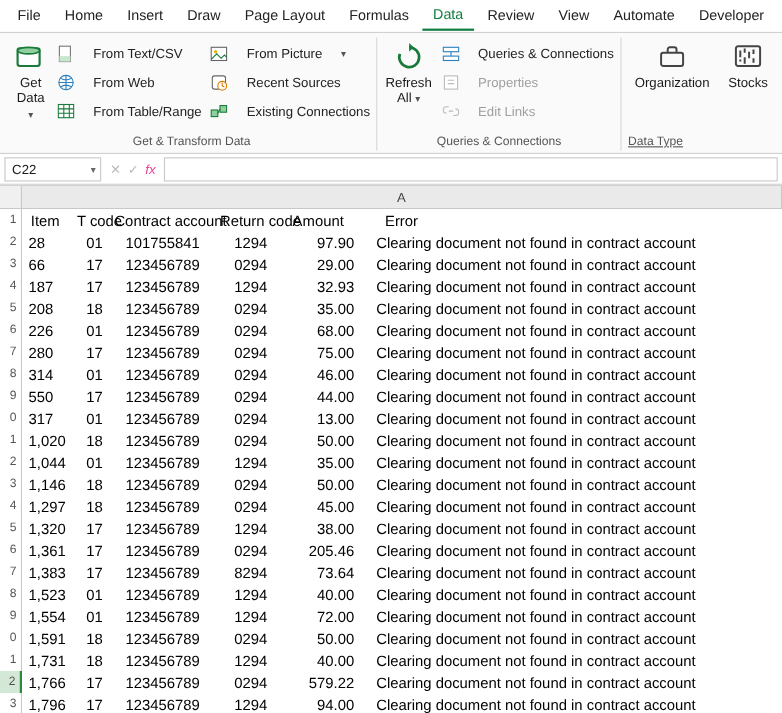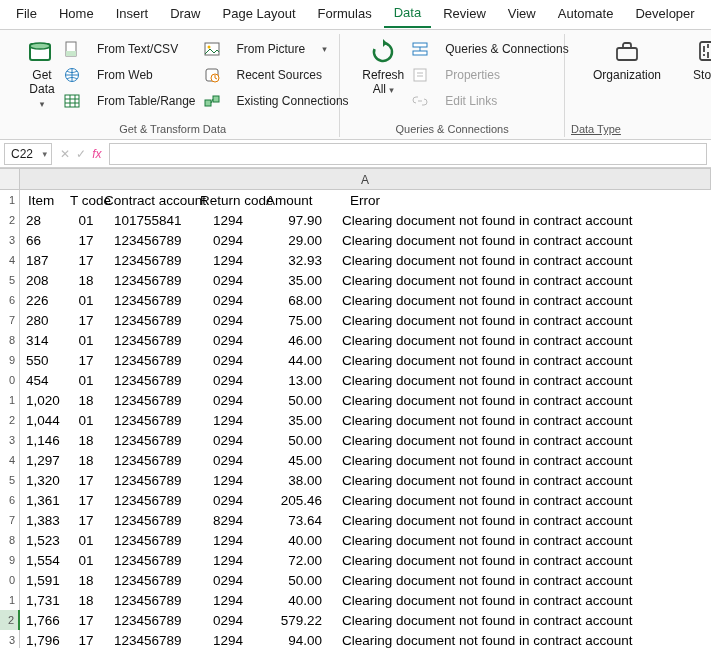--- a/index.html
+++ b/index.html
@@ -72,21 +72,20 @@
   }
   .big-btn {
     display: flex;
     flex-direction: column;
     align-items: center;
     justify-content: flex-start;
     width: 44px;
     padding-top: 4px;
     gap: 2px;
     cursor: pointer;
-    margin-left: 16px;
   }
   .big-btn .icon { width: 28px; height: 28px; }
   .big-btn .lbl { font-size: 12px; text-align: center; line-height: 14px; }
   .stack {
     display: flex;
     flex-direction: column;
     gap: 4px;
     padding-top: 4px;
   }
   .mini-btn {
@@ -108,21 +107,21 @@
   
   .fx-bar {
     display: flex;
     align-items: center;
     height: 28px;
     border-bottom: 1px solid #d0d0d0;
     background: #fff;
     font-size: 12px;
   }
   .name-box {
-    width: 48px;
+    width: 88px;
     height: 22px;
     margin: 0 4px;
     border: 1px solid #c8c8c8;
     background: #fff;
     display: flex;
     align-items: center;
     padding-left: 6px;
   }
   .name-box .chev { margin-left:auto; margin-right:4px; color:#666;}
   .fx-ctrl {
@@ -442,21 +441,21 @@
         <div class="rownum">9</div>
         <div class="cell c-item">550</div>
         <div class="cell c-tcode">17</div>
         <div class="cell c-acct">123456789</div>
         <div class="cell c-ret">0294</div>
         <div class="cell c-amt">44.00</div>
         <div class="cell c-err">Clearing document not found in contract account</div>
       </div>
       <div class="row">
         <div class="rownum">0</div>
-        <div class="cell c-item">454</div>
+        <div class="cell c-item">317</div>
         <div class="cell c-tcode">01</div>
         <div class="cell c-acct">123456789</div>
         <div class="cell c-ret">0294</div>
         <div class="cell c-amt">13.00</div>
         <div class="cell c-err">Clearing document not found in contract account</div>
       </div>
       <div class="row">
         <div class="rownum">1</div>
         <div class="cell c-item">1,020</div>
         <div class="cell c-tcode">18</div>

